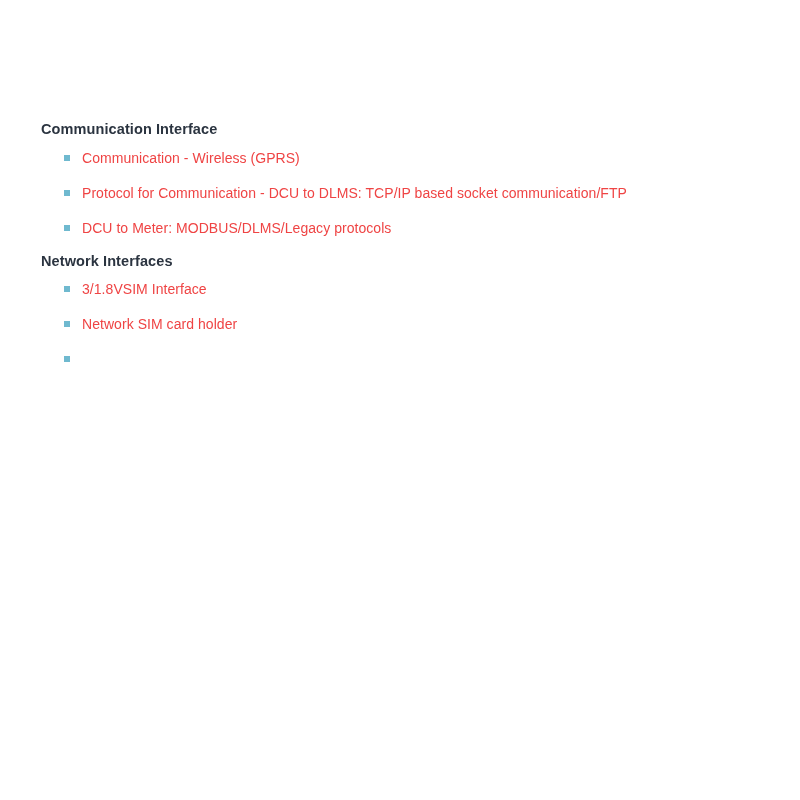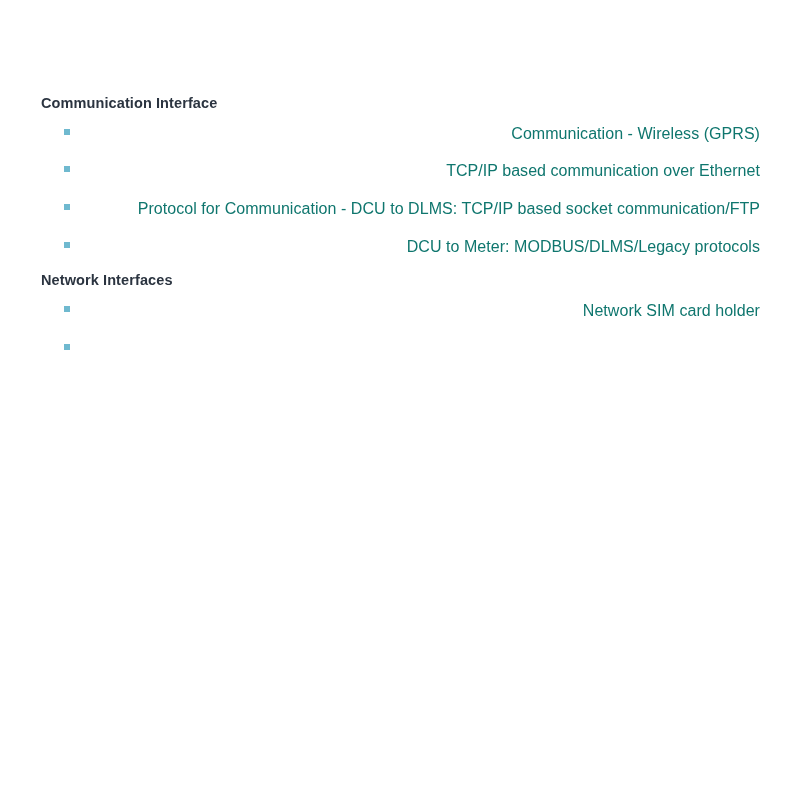--- a/index.html
+++ b/index.html
@@ -12,21 +12,21 @@
     background: #ffffff;
     font-family: "Liberation Sans", sans-serif;
     color: #3f3f46;
     overflow: hidden;
   }
   .page {
     position: relative;
     width: 800px;
     height: 800px;
     box-sizing: border-box;
-    padding: 94px 40px 0 41px;
+    padding: 120px 40px 0 41px;
     border-radius: 25px;
   }
   .section {
     margin-bottom: 0;
   }
   .section-title {
     font-size: 14.5px;
     font-weight: bold;
     color: #2b3440;
     letter-spacing: 0.1px;
@@ -38,25 +38,24 @@
   }
   ul.bullets {
     list-style: none;
     margin: 0;
     padding: 0;
   }
   ul.bullets li {
     position: relative;
     padding-left: 41px;
     margin-bottom: 16px;
-    font-size: 16px;
+    font-size: 14px;
     line-height: 1.35;
-    color: #0f766e;
+    color: #ef4444;
     letter-spacing: 0.05px;
-    text-align: right;
   }
   ul.bullets li:last-child {
     margin-bottom: 0;
   }
   .bullet-mark {
     position: absolute;
     left: 23px;
     top: 6px;
     width: 6px;
     height: 6px;
@@ -74,38 +73,41 @@
 
   <div class="section">
     <h2 class="section-title">Communication Interface</h2>
     <ul class="bullets">
       <li>
         <span class="bullet-mark"></span>
         <span class="list-text">Communication - Wireless (GPRS)</span>
       </li>
       <li>
         <span class="bullet-mark"></span>
-        <span class="list-text">TCP/IP based communication over Ethernet</span>
       </li>
       <li>
         <span class="bullet-mark"></span>
         <span class="list-text">Protocol for Communication - DCU to DLMS: TCP/IP based socket communication/FTP</span>
       </li>
       <li>
         <span class="bullet-mark"></span>
         <span class="list-text">DCU to Meter: MODBUS/DLMS/Legacy protocols</span>
       </li>
     </ul>
   </div>
 
   <div class="section">
     <h2 class="section-title">Network Interfaces</h2>
     <ul class="bullets">
       <li>
         <span class="bullet-mark"></span>
+        <span class="list-text">3/1.8VSIM Interface</span>
+      </li>
+      <li>
+        <span class="bullet-mark"></span>
         <span class="list-text">Network SIM card holder</span>
       </li>
       <li>
         <span class="bullet-mark"></span>
       </li>
     </ul>
   </div>
 
 </div>
 

